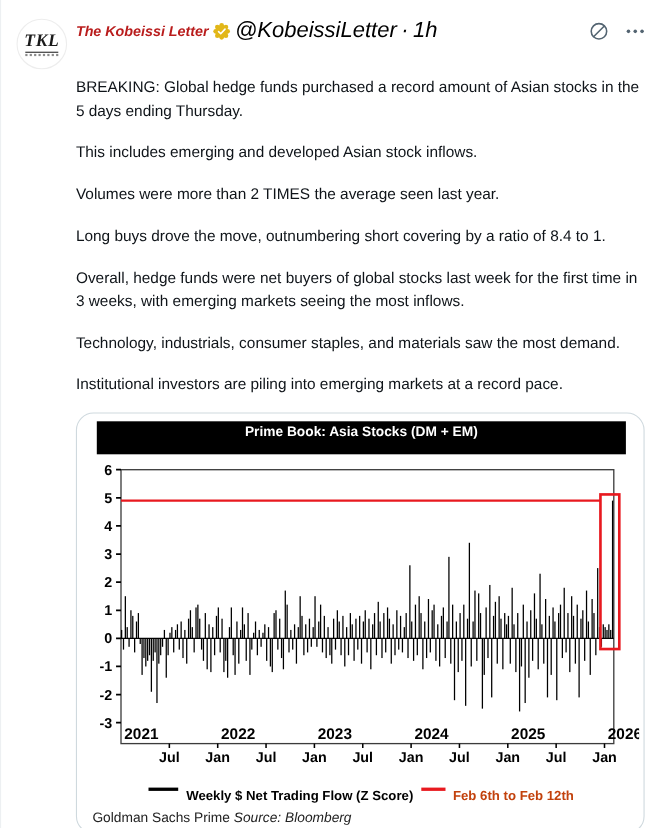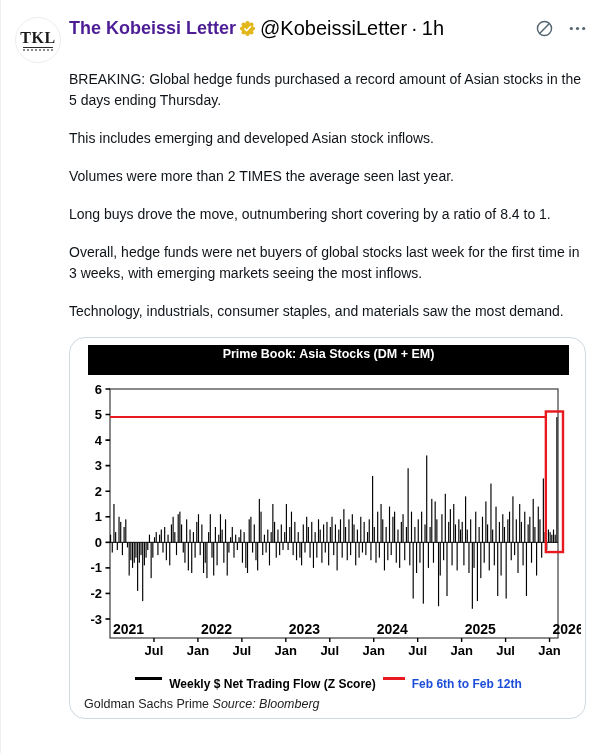--- a/index.html
+++ b/index.html
@@ -5,32 +5,32 @@
   * { margin:0; padding:0; box-sizing:border-box; }
   html,body { background:#ffffff; }
   body {
     width:601px; height:753px; overflow:hidden;
     font-family:"Liberation Sans", sans-serif;
     color:#0f1419;
   }
   .page { width:601px; height:753px; border-left:1px solid #edf0f2; padding:15px 14px 0 14px; }
 
   
-  .header-row { display:flex; align-items:flex-start; }
+  .header-row { display:flex; align-items:flex-start;font-style:italic; }
   .avatar {
     width:46px; height:46px; border-radius:50%; border:1px solid #ededed;
     background:#fff; flex:0 0 46px; margin-top:2px;
     display:flex; flex-direction:column; align-items:center; justify-content:center;
   }
   .tkl-text { font-family:"Liberation Serif", serif; font-weight:600; font-size:16px; letter-spacing:.5px; color:#1a1a1a; line-height:16px; }
   .tkl-rule { width:30px; border-top:1.4px solid #2b2b2b; margin-top:1px; }
   .tkl-micro { width:30px; height:2px; margin-top:1px; border-top:2px dotted #8a8a8a; }
 
   .header-main { margin-left:8px; padding-top:2px; white-space:nowrap; display:flex; align-items:center; }
-  .display-name { font-weight:700; font-size:18px; color:#4c1d95; }
+  .display-name { font-weight:700; font-size:13px; color:#b91c1c; }
   .badge { margin:0 4px 0 3px; display:inline-flex; }
   .handle, .dot-sep, .timestamp { font-size:20px; color:#000000; }
   .dot-sep { margin:0 4px; }
   .header-actions { margin-left:auto; display:flex; align-items:center; gap:14px; padding-top:4px; }
   .icon-btn { background:none; border:none; cursor:pointer; display:flex; align-items:center; }
 
   
   .content-col { margin-left:54px; margin-top:6px; }
   .tweet-text p { font-size:14px; line-height:21px; margin-bottom:17px; color:#0f1419; }
   .tweet-text p:last-child { margin-bottom:0; }
@@ -50,21 +50,21 @@
   .yt  { font-size:13px; font-weight:700; fill:#000; }
   .yr  { font-size:14px; font-weight:700; fill:#000; }
   .mo  { font-size:13px; font-weight:700; fill:#000; }
 
   .legend {
     display:flex; justify-content:center; gap:7px;
     font-weight:700; font-size:12px; margin-top:16px; color:#000;
   }
   .lg-line { width:27px; height:3px; background:#000; display:inline-block; }
   .lg-line.red { width:22px; height:2.5px; background:#e8191f; }
-  .lg-red-text { color:#1d4ed8; }
+  .lg-red-text { color:#c2410c; }
 
   .attribution { font-size:12.5px; color:#222; margin:6px 0 2px 8px; }
 </style>
 </head>
 <body>
 
 <div class="page">
 
   <div class="header-row">
     <div class="avatar">
@@ -118,20 +118,21 @@
   </div>
 
   <div class="content-col">
     <div class="tweet-text">
       <p>BREAKING: Global hedge funds purchased a record amount of Asian stocks in the 5 days ending Thursday.</p>
       <p>This includes emerging and developed Asian stock inflows.</p>
       <p>Volumes were more than 2 TIMES the average seen last year.</p>
       <p>Long buys drove the move, outnumbering short covering by a ratio of 8.4 to 1.</p>
       <p>Overall, hedge funds were net buyers of global stocks last week for the first time in 3 weeks, with emerging markets seeing the most inflows.</p>
       <p>Technology, industrials, consumer staples, and materials saw the most demand.</p>
+      <p>Institutional investors are piling into emerging markets at a record pace.</p>
     </div>
 
     <div class="chart-card">
       <div class="chart-title-bar">Prime Book: Asia Stocks (DM + EM)</div>
       <div class="chart-svg-wrap">
         <svg id="chart-svg" width="508" height="280" viewBox="0 0 508 280">
             <rect x="34" y="12" width="448" height="249" fill="none" stroke="#3c3c3c" stroke-width="1.2"></rect>
             <line x1="29.5" y1="12" x2="34" y2="12" stroke="#000" stroke-width="1.6"></line>
             <text x="26" y="16.5" text-anchor="end" class="yt">6</text>
             <line x1="29.5" y1="37.55555555555556" x2="34" y2="37.55555555555556" stroke="#000" stroke-width="1.6"></line>

